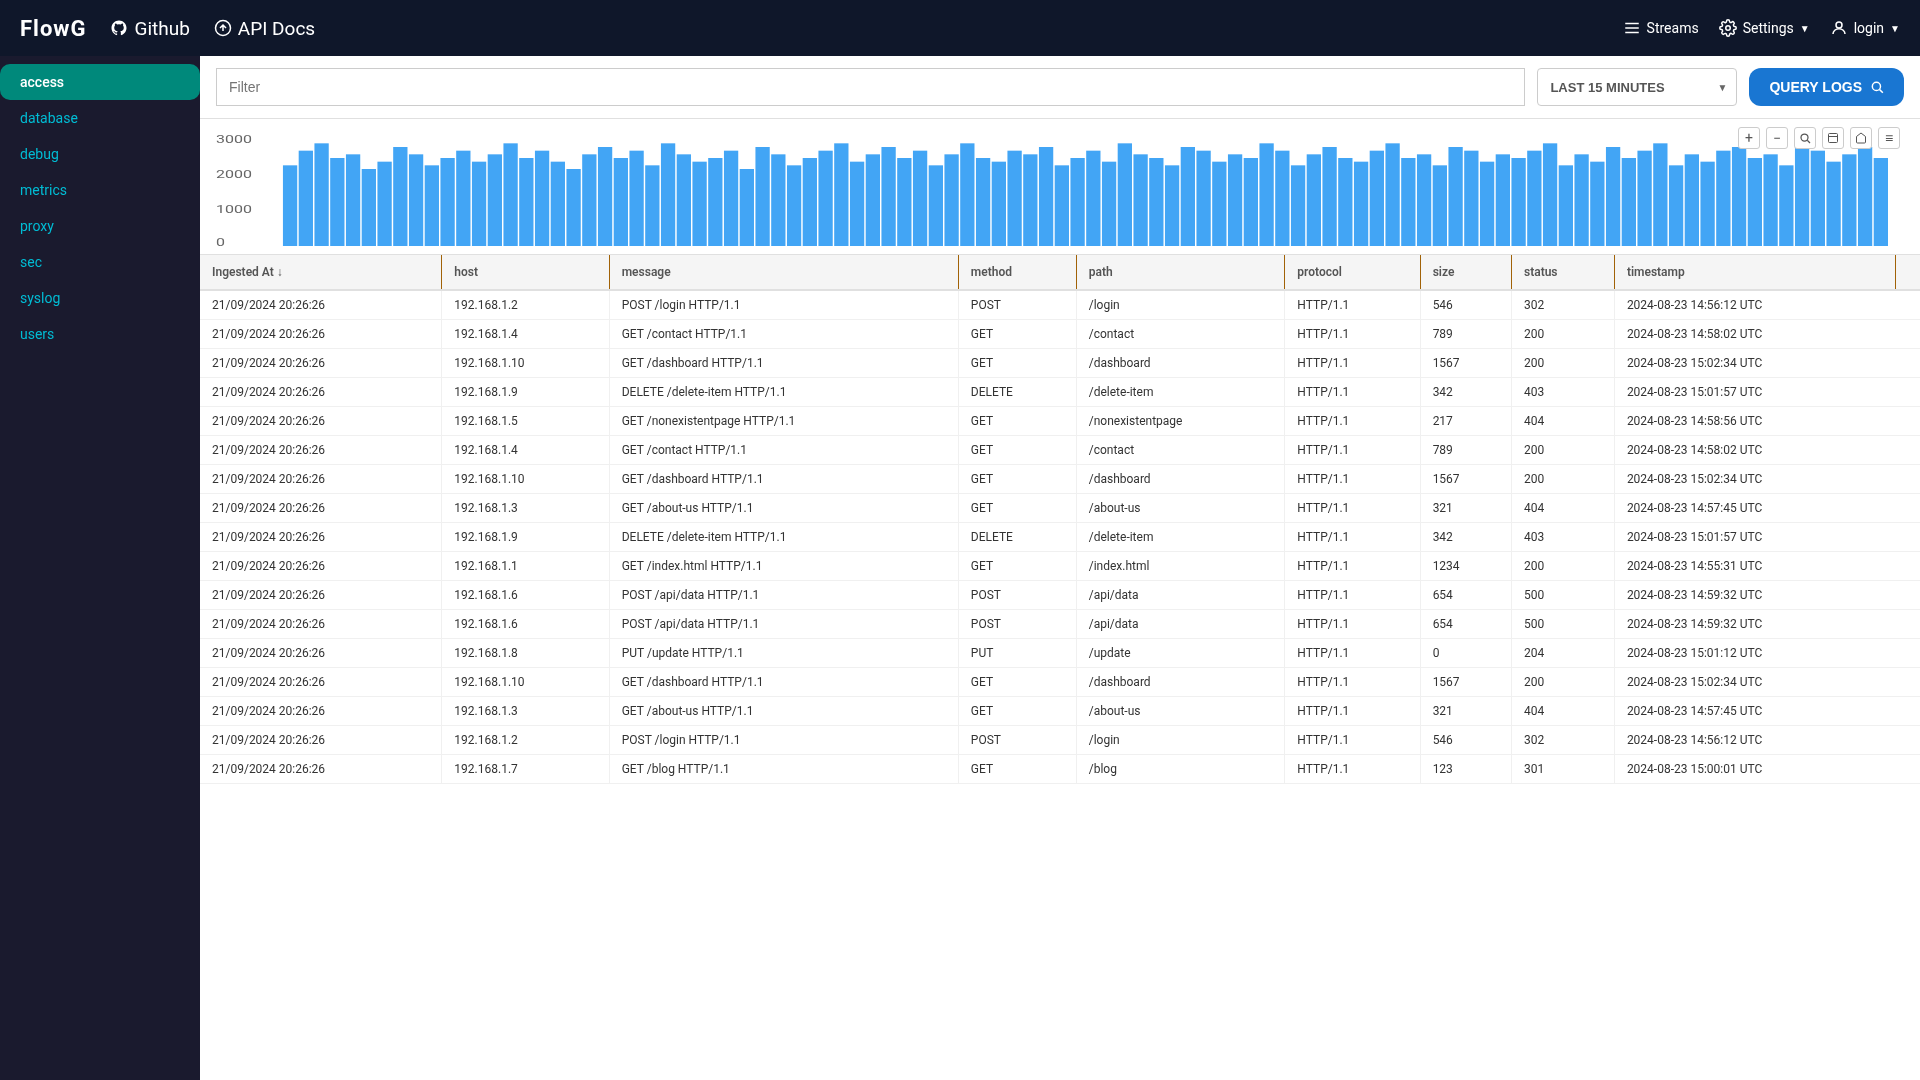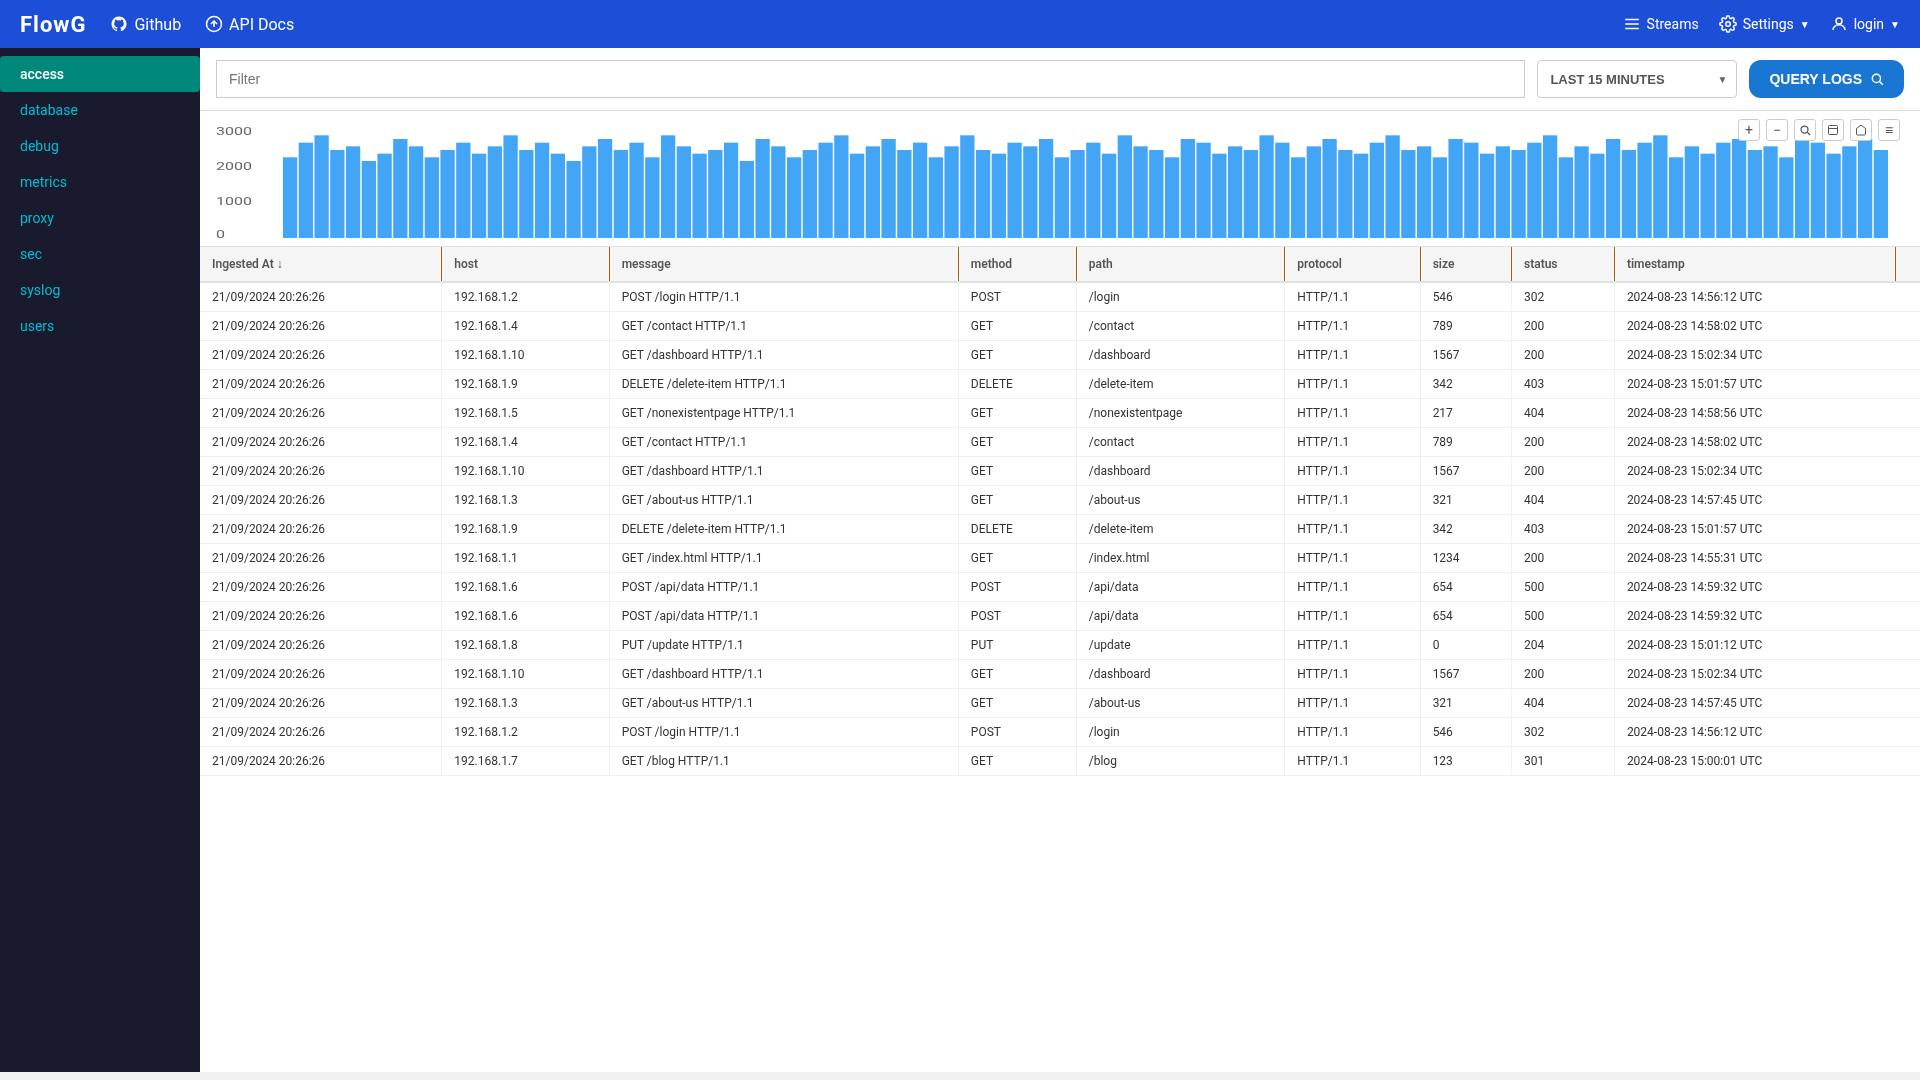--- a/index.html
+++ b/index.html
@@ -1,49 +1,49 @@
 <!DOCTYPE html>
 <html><head>
   <meta charset="utf-8">
   <style>
     * { box-sizing: border-box; margin: 0; padding: 0; }
     body { font-family: -apple-system, BlinkMacSystemFont, 'Segoe UI', Roboto, sans-serif; background: #f0f0f0; color: #333; font-size: 13px; }
 
     
     .header {
-      background: #1d4ed8;
-      height: 48px;
+      background: #0f172a;
+      height: 56px;
       display: flex;
       align-items: center;
       padding: 0 20px;
       color: white;
       justify-content: space-between;
     }
     .header-left { display: flex; align-items: center; gap: 24px; }
     .logo { font-size: 22px; font-weight: bold; color: white; letter-spacing: 1px; }
-    .header-link { display: flex; align-items: center; gap: 6px; color: white; font-size: 16px; cursor: pointer; text-decoration: none; }
+    .header-link { display: flex; align-items: center; gap: 6px; color: white; font-size: 19px; cursor: pointer; text-decoration: none; }
     .header-right { display: flex; align-items: center; gap: 20px; }
     .header-btn { display: flex; align-items: center; gap: 6px; color: white; font-size: 14px; cursor: pointer; }
 
     
     .layout { display: flex; height: calc(100vh - 56px); }
 
     
     .sidebar {
       width: 200px;
       background: #1a1a2e;
       padding: 8px 0;
       flex-shrink: 0;
     }
     .sidebar-item {
       padding: 10px 20px;
       color: #00bcd4;
       cursor: pointer;
       font-size: 14px;
-      border-radius: 4px;
+      border-radius: 10px;
     }
     .sidebar-item.active { background: #00897b; color: white; font-weight: 500; }
 
     
     .main { flex: 1; overflow: hidden; display: flex; flex-direction: column; background: #fff; }
 
     
     .toolbar {
       display: flex;
       align-items: center;

